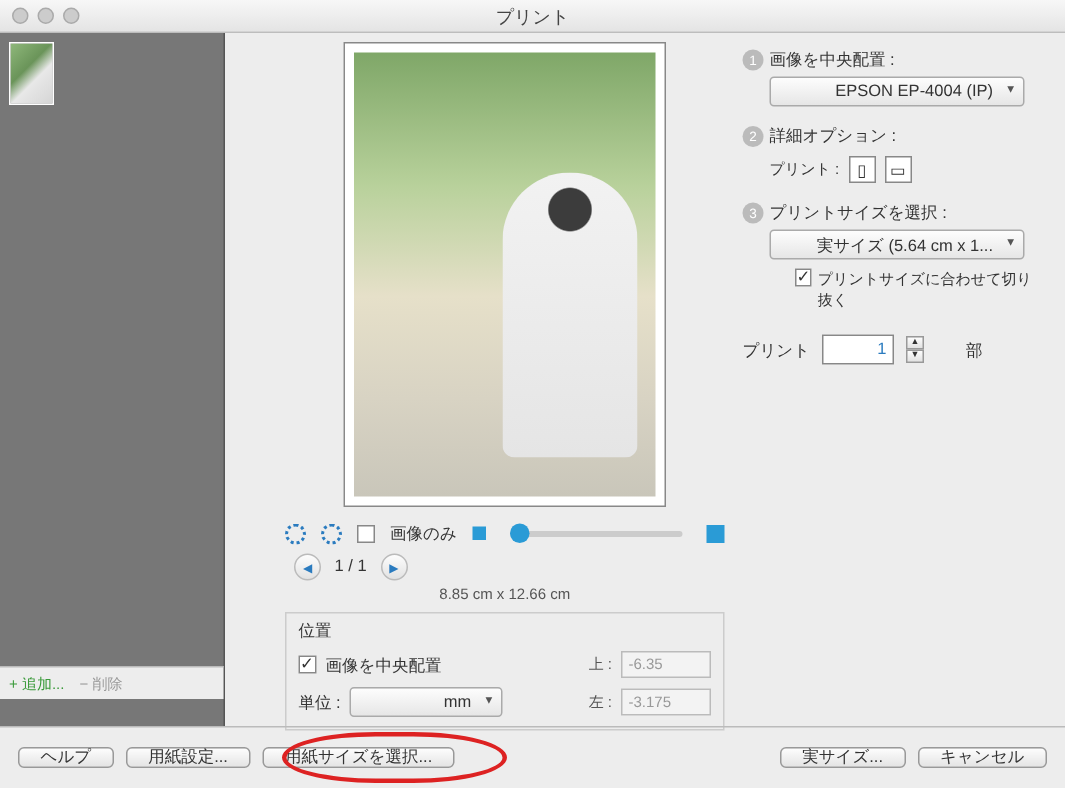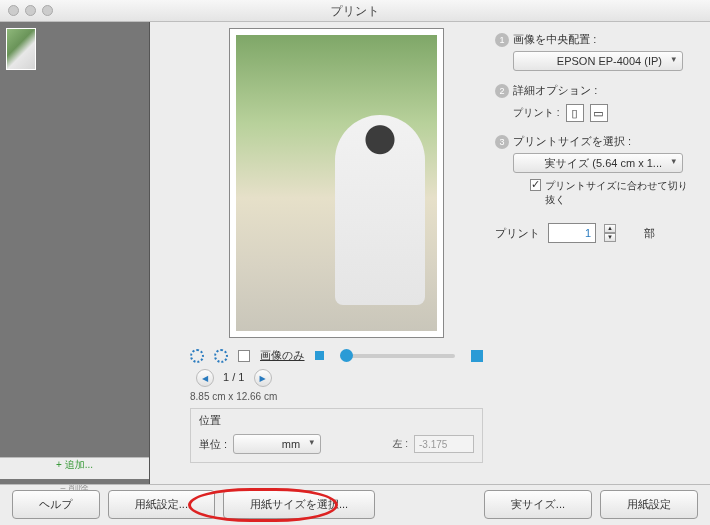--- a/index.html
+++ b/index.html
@@ -4,59 +4,59 @@
 <style>
   * { box-sizing: border-box; margin: 0; padding: 0; font-family: "Hiragino Kaku Gothic Pro", "Meiryo", sans-serif; }
   body { background: #ededed; width: 710px; height: 525px; overflow: hidden; font-size: 11px; color: #333; }
   .titlebar { height: 22px; background: linear-gradient(#f7f7f7,#e4e4e4); border-bottom: 1px solid #bdbdbd; text-align: center; line-height: 22px; font-size: 12px; color: #444; position: relative; }
   .traffic { position: absolute; left: 8px; top: 5px; display: flex; gap: 6px; }
   .traffic span { width: 11px; height: 11px; border-radius: 50%; background: #ccc; border: 1px solid #aaa; display: inline-block; }
   .main { display: flex; height: 462px; }
   .sidebar { width: 150px; background: #777; border-right: 1px solid #555; position: relative; }
   .thumbs { padding: 6px; }
   .thumb { width: 30px; height: 42px; background: linear-gradient(135deg,#8fb87b 0%,#6a9459 40%,#e8e8e8 60%,#d5d5d5 100%); border: 1px solid #fff; }
-  .sidebar-buttons { position: absolute; left: 0; bottom: 5px; width: 100%; height: 22px; background: #ededed; border-top: 1px solid #bbb; display: flex; align-items: center; padding: 0 6px; gap: 10px; font-size: 10px; flex-direction: column; }
+  .sidebar-buttons { position: absolute; left: 0; bottom: 18px; width: 100%; height: 22px; background: #ededed; border-top: 1px solid #bbb; display: flex; align-items: center; padding: 0 6px; gap: 10px; font-size: 10px; }
   .add { color: #3a9a3a; }
   .remove { color: #999; }
   .center { flex: 1; padding: 6px 12px 0 40px; position: relative; }
   .preview { width: 215px; height: 310px; border: 1px solid #888; background: #fff; margin: 0 auto; overflow: hidden; padding: 6px; }
   .photo { width: 100%; height: 100%; background: linear-gradient(180deg,#7fa768 0%,#b8d19b 30%,#e6e0c9 55%,#d8d3c3 78%,#c9c6ba 100%); position: relative; }
   .silhouette { position: absolute; right: 12px; top: 80px; width: 90px; height: 190px; background: radial-gradient(circle at 50% 13%, #3c3c3c 0 14px, transparent 15px), linear-gradient(#f2f2f2,#e5e5e5); border-radius: 45px 45px 8px 8px; }
-  .controls-row { display: flex; align-items: center; gap: 10px; margin-top: 10px; justify-content: center; text-decoration: underline; }
+  .controls-row { display: flex; align-items: center; gap: 10px; margin-top: 10px; justify-content: center; }
   .rotate { width: 14px; height: 14px; border: 2px dotted #2a7bbf; border-radius: 50%; display: inline-block; }
   .checkbox { width: 12px; height: 12px; border: 1px solid #888; background: #fff; display: inline-block; vertical-align: middle; position: relative; }
   .checkbox.checked::after { content: "✓"; position: absolute; top: -2px; left: 0; font-size: 11px; color: #333; }
   .slider { flex: 1; height: 4px; background: #ccc; border-radius: 2px; position: relative; margin: 0 6px; max-width: 120px; }
   .slider::before { content: ""; position: absolute; left: 0; top: -5px; width: 13px; height: 13px; background: #2a9bd6; border-radius: 50%; }
   .sq { width: 12px; height: 12px; display: inline-block; }
   .sq.small { background: #2a9bd6; width: 9px; height: 9px; }
   .sq.big { background: #2a9bd6; }
   .pager { margin-top: 6px; }
   .arrow-btn { width: 18px; height: 18px; border-radius: 50%; background: linear-gradient(#fdfdfd,#e2e2e2); border: 1px solid #bbb; display: inline-flex; align-items: center; justify-content: center; font-size: 8px; margin: 0 6px; color: #2a7bbf; }
-  .dims { text-align: left; margin-top: 4px; font-size: 10px; color: #555; }
+  .dims { text-align: center; margin-top: 4px; font-size: 10px; color: #555; }
   .position-group { border: 1px solid #ccc; background: #ededed; margin-top: 6px; padding: 4px 8px 8px; position: relative; }
   .pos-row { display: flex; align-items: center; gap: 6px; margin-top: 6px; }
   .pos-row .lab { width: 30px; text-align: right; font-size: 10px; color: #555; }
   .pos-input { width: 60px; height: 18px; border: 1px solid #bbb; background: #f3f3f3; font-size: 10px; padding: 0 4px; color: #999; }
   .select { height: 20px; border: 1px solid #aaa; background: linear-gradient(#fdfdfd,#e6e6e6); border-radius: 3px; padding: 0 20px 0 6px; font-size: 11px; position: relative; display: inline-flex; align-items: center; justify-content: flex-end; }
   .select::after { content: "▾"; position: absolute; right: 6px; top: 2px; font-size: 9px; color: #555; }
   .right { width: 215px; padding: 10px 16px 0 0; }
   .step { margin-bottom: 12px; }
   .step-head { display: flex; align-items: center; gap: 4px; font-size: 11px; margin-bottom: 4px; }
   .step-num { width: 14px; height: 14px; border-radius: 50%; background: #bbb; color: #fff; font-size: 9px; display: inline-flex; align-items: center; justify-content: center; }
   .right .select { width: 170px; margin-left: 18px; }
   .orient-row { margin-left: 18px; margin-top: 6px; font-size: 10px; display: flex; align-items: center; gap: 6px; }
   .orient-btn { width: 18px; height: 18px; border: 1px solid #888; background: #fff; display: inline-flex; align-items: center; justify-content: center; font-size: 11px; }
   .crop-row { margin-left: 35px; margin-top: 6px; display: flex; gap: 4px; font-size: 10px; }
   .copies-row { margin-top: 16px; display: flex; align-items: center; gap: 8px; font-size: 11px; }
   .copies-input { width: 48px; height: 20px; border: 1px solid #888; background: #fff; text-align: right; padding: 0 4px; font-size: 11px; color: #2a7bbf; }
   .stepper { display: flex; flex-direction: column; }
   .stepper span { width: 12px; height: 9px; border: 1px solid #999; background: linear-gradient(#fdfdfd,#e2e2e2); font-size: 6px; line-height: 7px; text-align: center; }
   .bottom { height: 40px; border-top: 1px solid #bbb; display: flex; align-items: center; padding: 0 12px; gap: 8px; }
-  .btn { height: 29px; padding: 0 26px; border: 1px solid #999; border-radius: 4px; background: linear-gradient(#fdfdfd,#e4e4e4); font-size: 11px; color: #333; display: inline-flex; align-items: center; }
+  .btn { height: 14px; padding: 0 14px; border: 1px solid #999; border-radius: 4px; background: linear-gradient(#fdfdfd,#e4e4e4); font-size: 11px; color: #333; display: inline-flex; align-items: center; }
   .spacer { flex: 1; }
   .highlight { position: absolute; border: 3px solid #d22; border-radius: 50%/60%; width: 150px; height: 34px; left: 188px; bottom: 2px; pointer-events: none; }
 </style>
 </head>
 <body>
 
 <div class="titlebar">
   <div class="traffic">
     <span></span>
     <span></span>
@@ -94,22 +94,28 @@
     <div class="pager">
       <span class="arrow-btn">◀</span>
       <span><span>1</span> / <span>1</span></span>
       <span class="arrow-btn">▶</span>
     </div>
     <div class="dims">8.85 cm x 12.66 cm</div>
 
     <div class="position-group">
       <span class="legend">位置</span>
       <div class="pos-row">
+        <span class="checkbox checked"></span>
+        <span style="flex:1">画像を中央配置</span>
+        <span class="lab">上 :</span>
+        <input class="pos-input" disabled="" value="-6.35" style="">
+      </div>
+      <div class="pos-row">
         <span>単位 :</span>
-        <span class="select" style="width:88px">
+        <span class="select" style="width:102px">
             <span>mm</span>
           </span>
         <span style="flex:1"></span>
         <span class="lab">左 :</span>
         <input class="pos-input" disabled="" value="-3.175" style="">
       </div>
     </div>
   </div>
 
   <div class="right">
@@ -157,15 +163,15 @@
     </div>
   </div>
 </div>
 
 <div class="bottom" style="position:relative">
   <span class="btn">ヘルプ</span>
   <span class="btn">用紙設定...</span>
   <span class="btn">用紙サイズを選択...</span>
   <span class="spacer"></span>
   <span class="btn">実サイズ...</span>
-  <span class="btn">用紙設定</span>
+  <span class="btn">キャンセル</span>
   <div class="highlight"></div>
 </div>
 
 </body></html>

